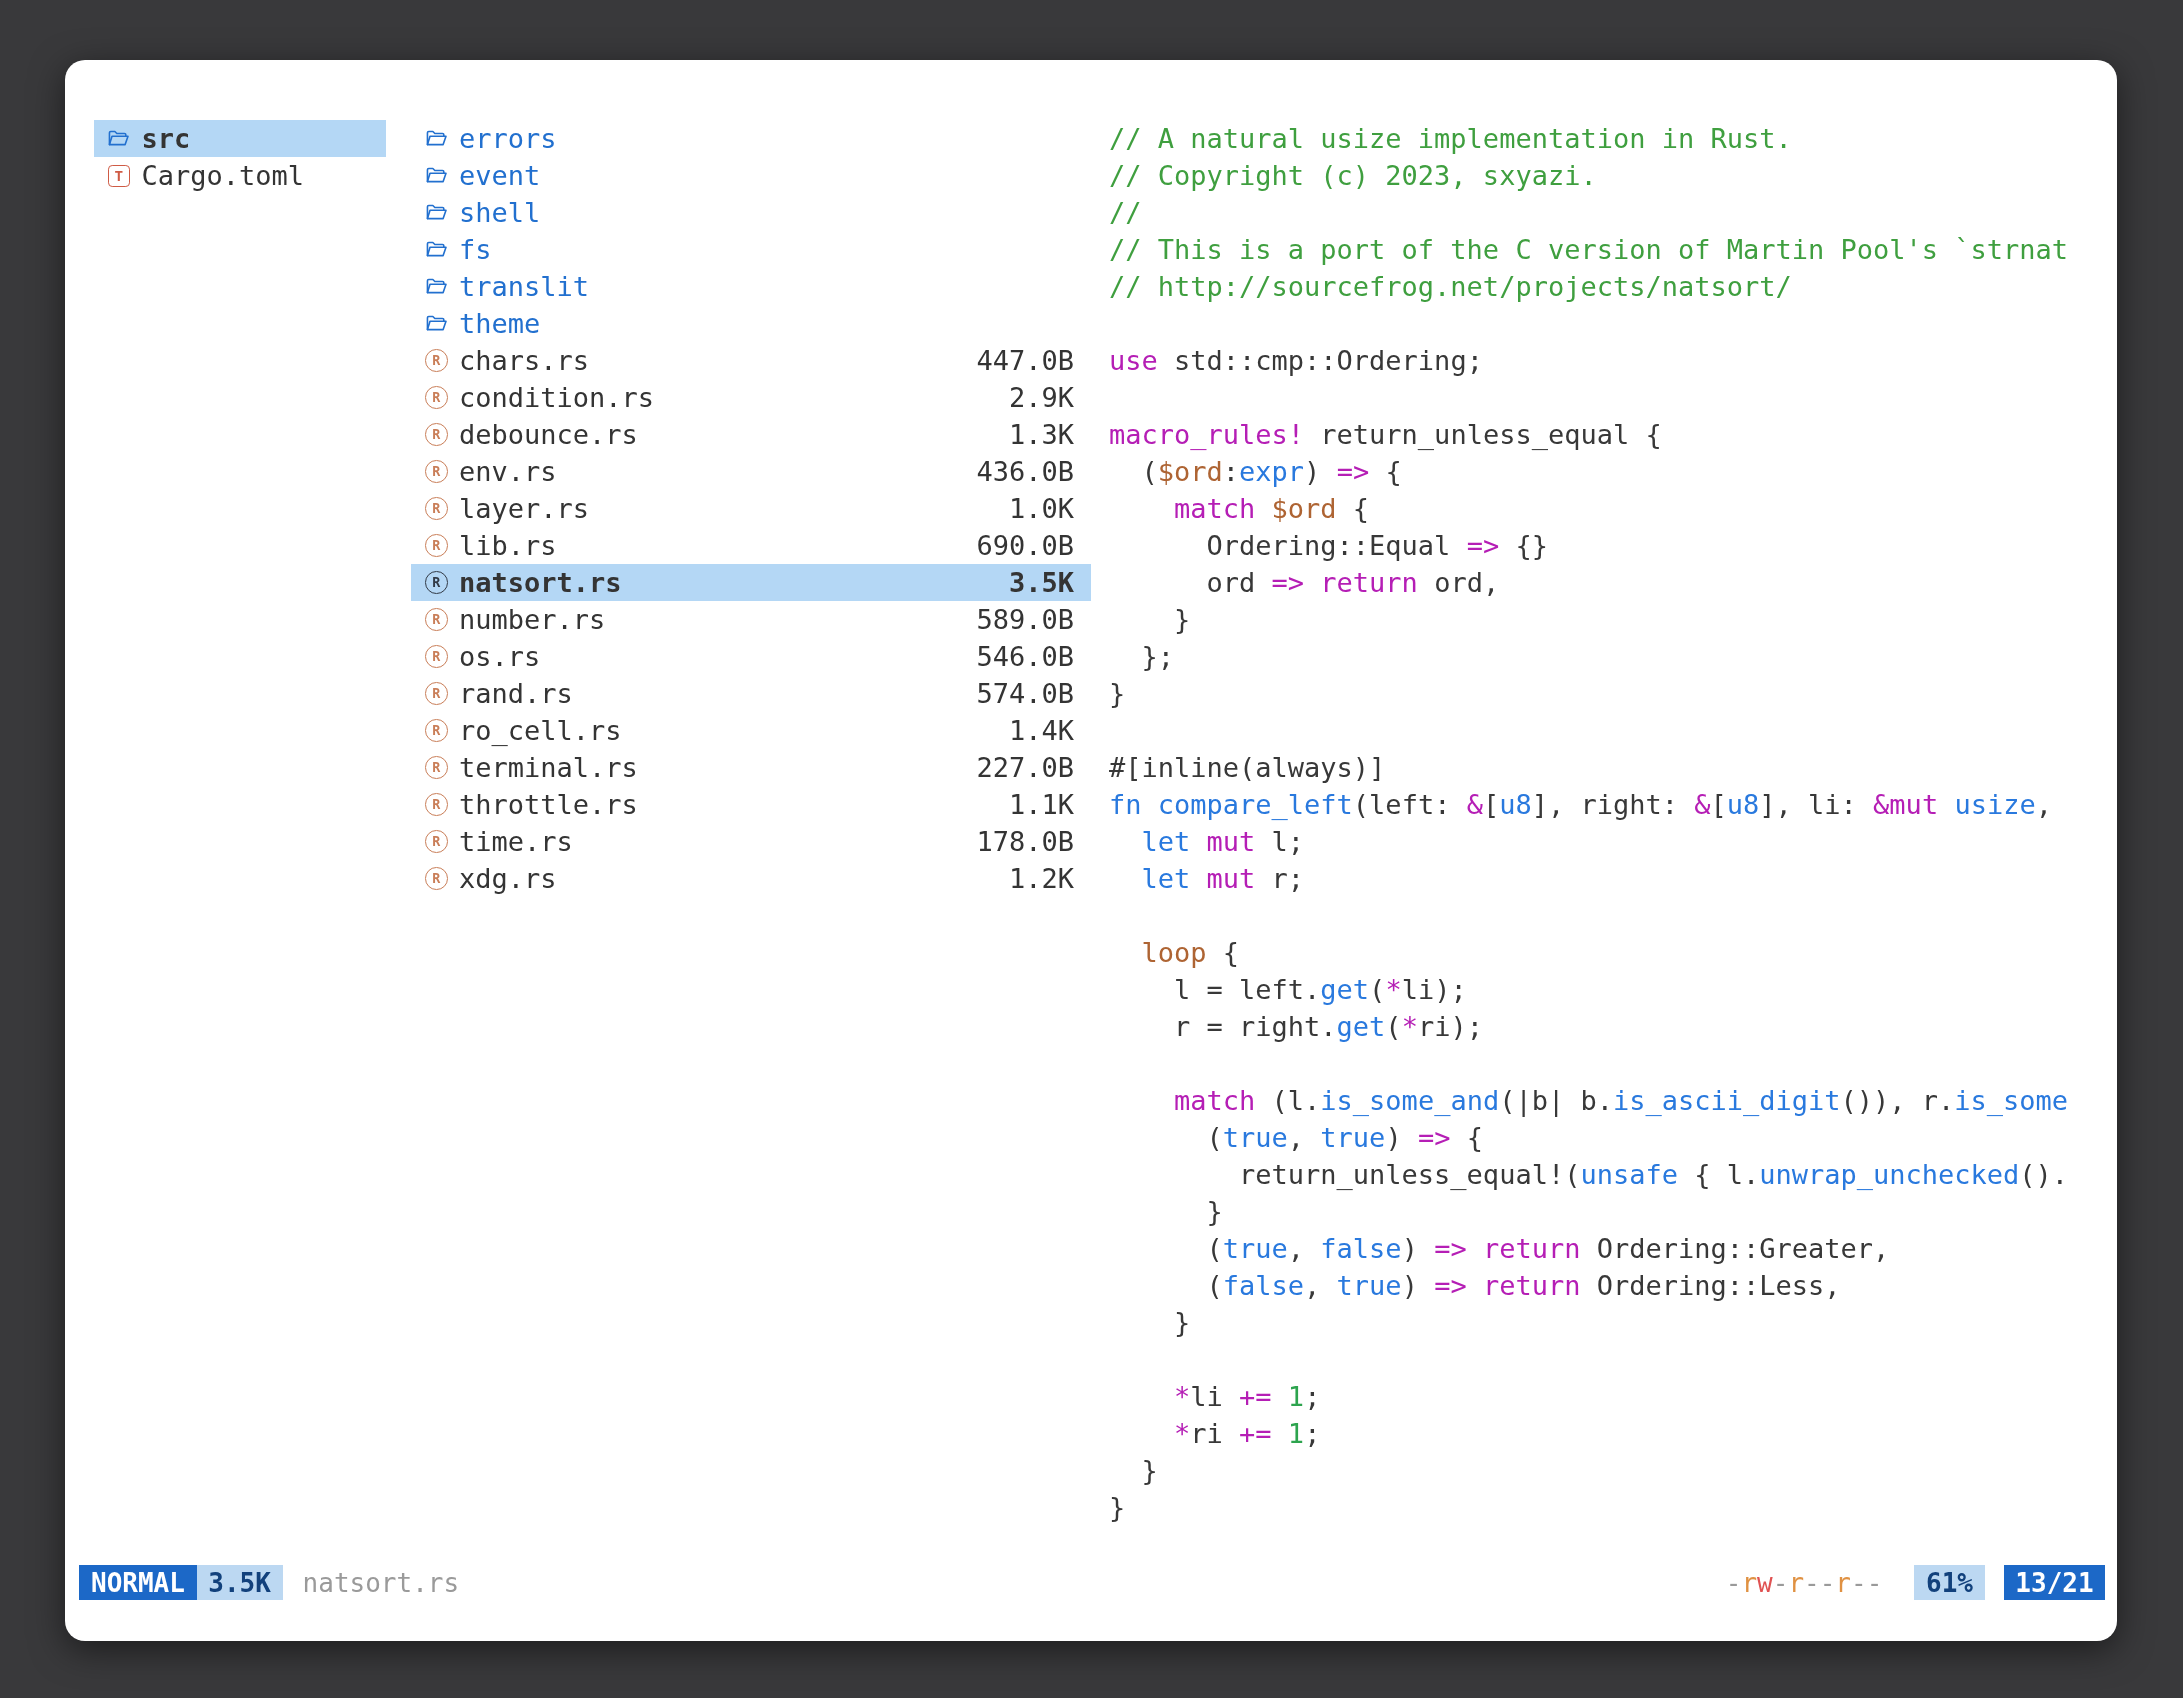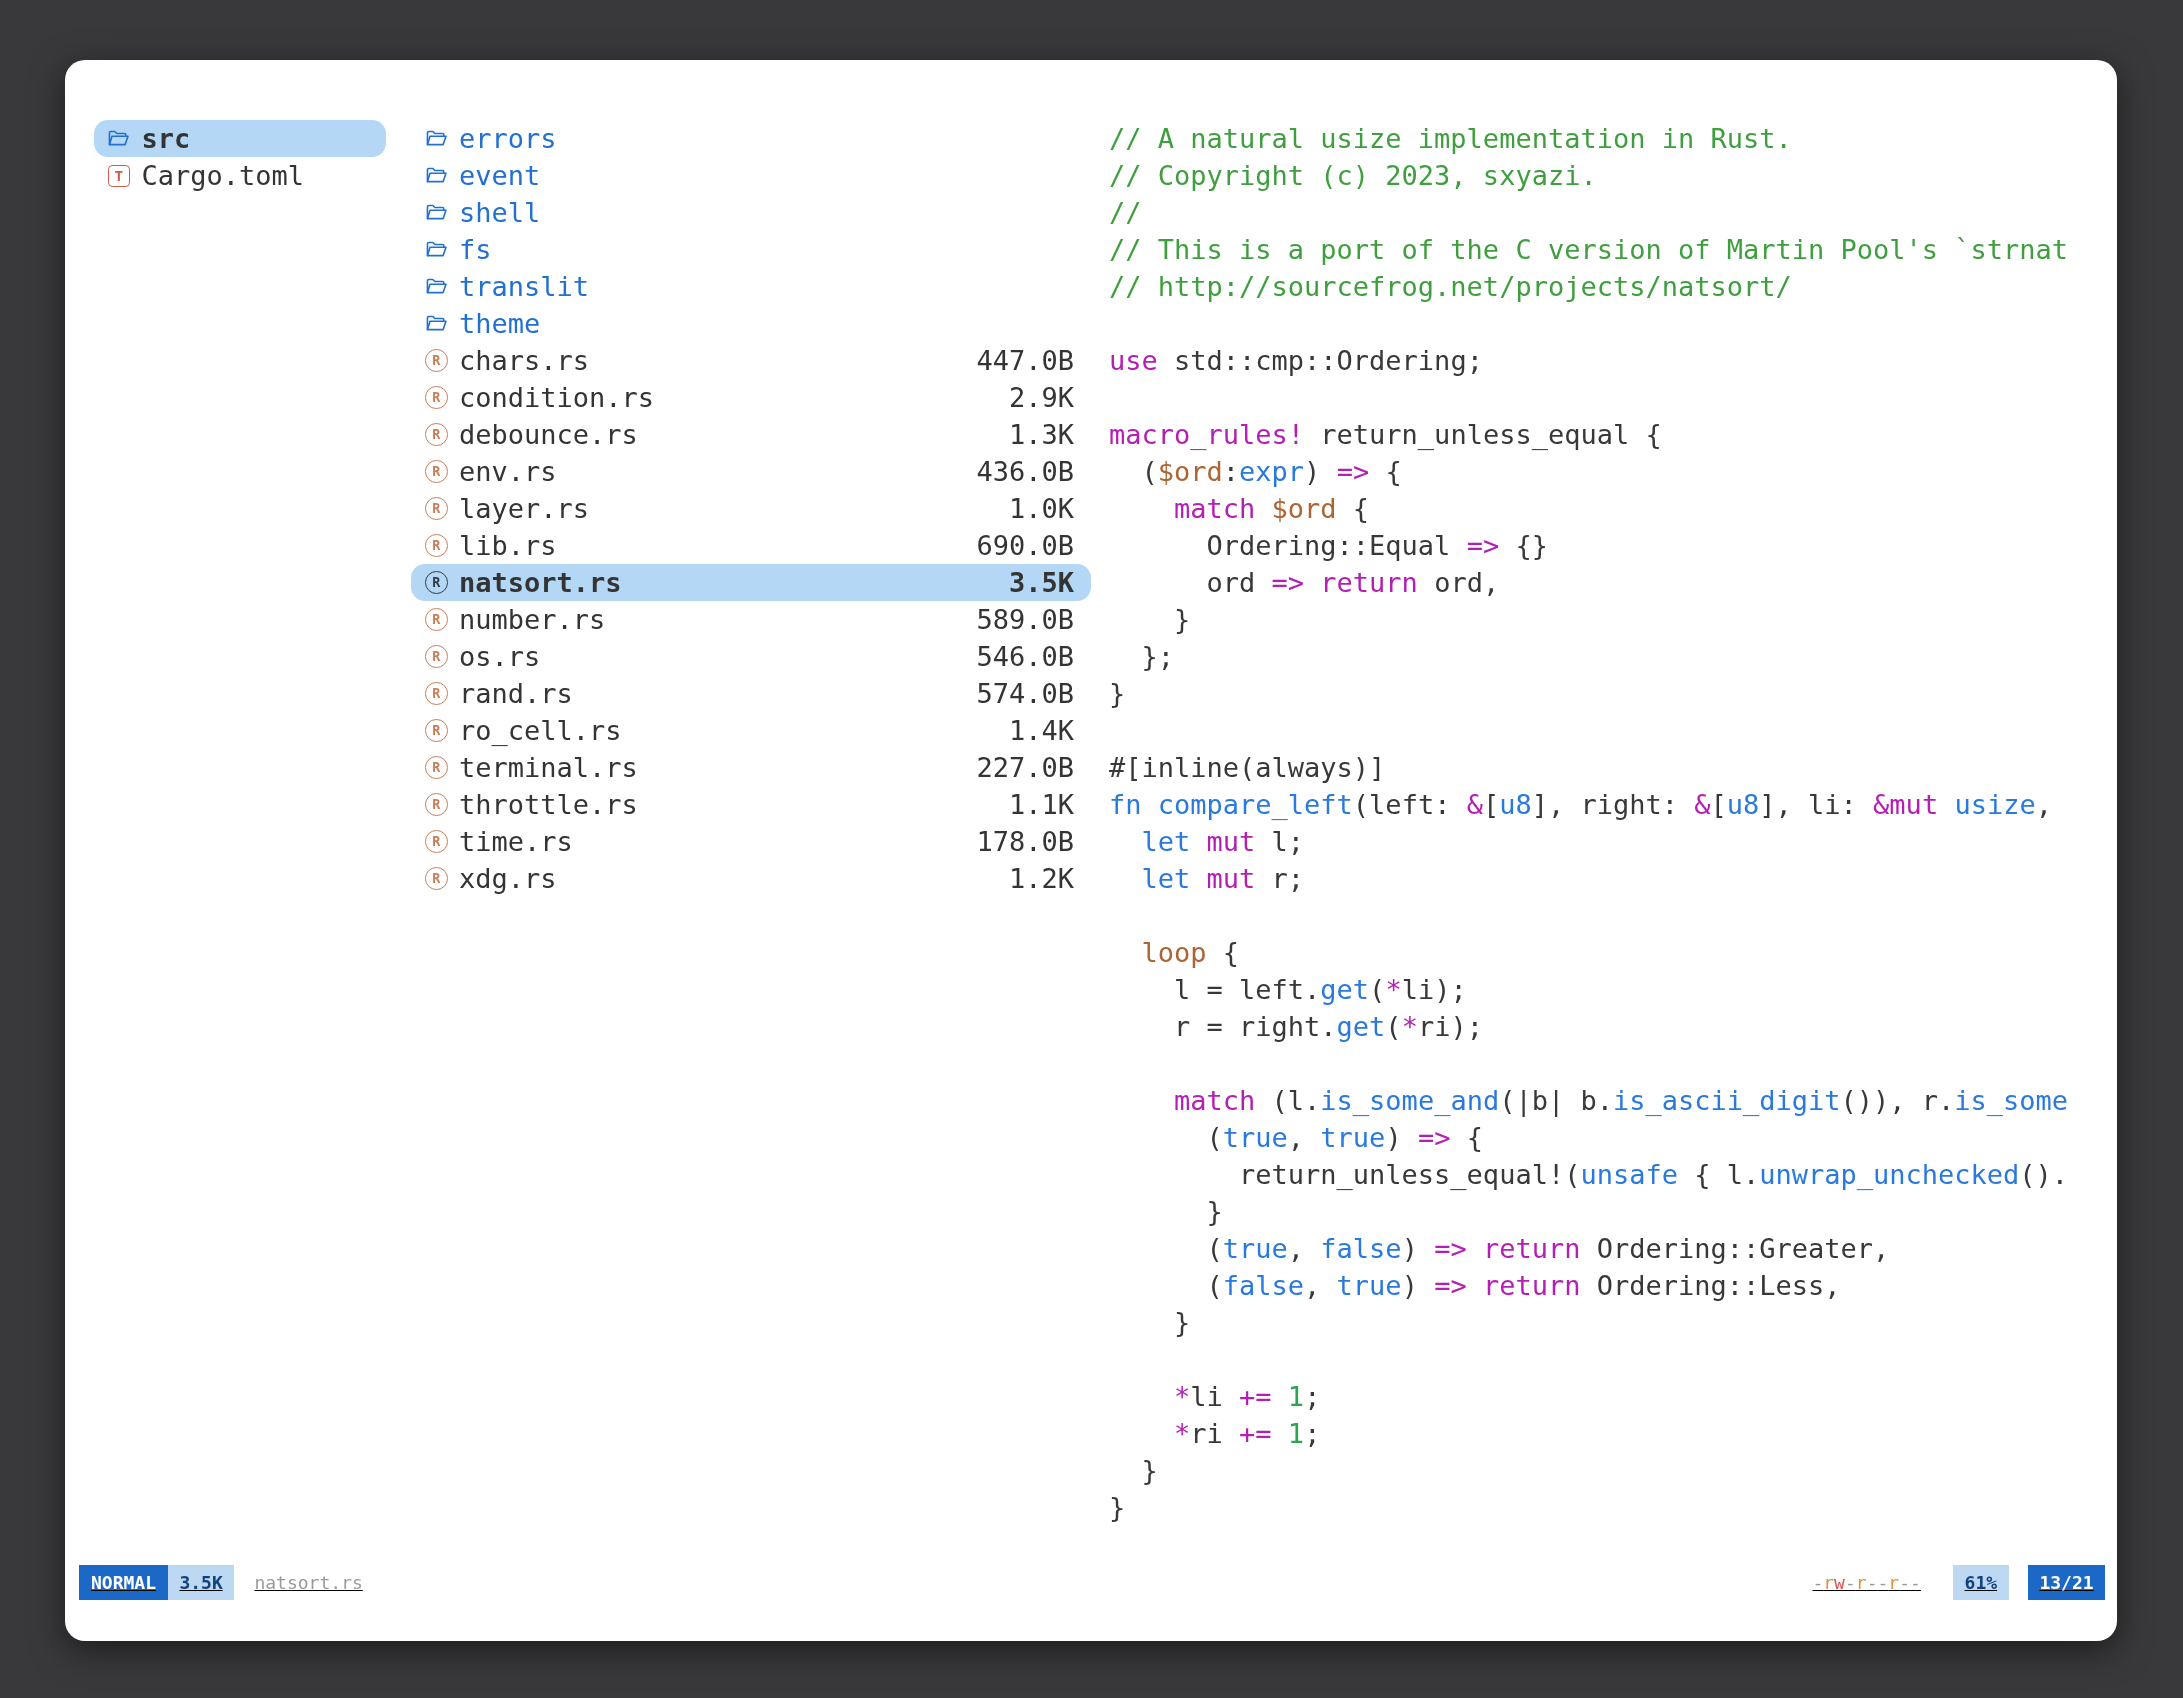--- a/index.html
+++ b/index.html
@@ -16,21 +16,20 @@
   }
   .pane{position:absolute;top:60px}
   .pane-parent{left:28.5px;width:292px}
   .pane-current{left:346px;width:680px}
   .pane-preview{left:1044px;width:982px;overflow:hidden}
 
   .row{
     height:37px;display:flex;align-items:center;white-space:pre;
     font-size:27px;color:var(--text-dark,#343434);
     padding:0 17px 0 11.7px;
-    border-radius:14px;
   }
   .row.selected{background:var(--selection,#b4d7f5);font-weight:bold}
   .icon{width:27px;flex:none;display:flex;align-items:center;justify-content:center;margin-right:9.2px}
   .folder{color:var(--folder-blue,#2270cf)}
   .pane-current .dir .name{color:var(--folder-blue,#2270cf)}
   .name{flex:none}
   .size{margin-left:auto}
 
   .rust-badge{
     width:22.7px;height:22.7px;border:1.7px solid var(--rust-orange,#c97e58);border-radius:50%;
@@ -47,21 +46,21 @@
   .code-line{height:37px;line-height:37px;font-size:27px;white-space:pre;color:#383838;overflow:hidden}
   .code-line .c{color:var(--syn-comment,#3f9f3f)}
   .code-line .k{color:var(--syn-keyword,#b51eb5)}
   .code-line .b{color:var(--syn-blue,#2979de)}
   .code-line .o{color:var(--syn-brown,#ae6433)}
   .code-line .n{color:var(--syn-number,#2da44e)}
   .code-line .t{color:#383838}
 
   .status{
     position:absolute;left:14.3px;right:11.7px;top:1505px;height:35px;
-    display:flex;align-items:center;font-size:18px;white-space:pre;text-decoration:underline;
+    display:flex;align-items:center;font-size:26px;white-space:pre;
   }
   .badge{height:35px;display:flex;align-items:center;padding:0 11.7px;font-weight:bold;flex:none}
   .badge-dark{background:var(--badge-blue,#1c68c7);color:#ffffff}
   .badge-light{background:var(--badge-light-bg,#bcd8f2);color:var(--badge-light-text,#12417c)}
   .filename{color:var(--filename-gray,#9a9a9a);margin-left:20px}
   .perms{margin-left:auto;margin-right:32px;letter-spacing:0}
   .perms .pd{color:var(--perm-dash,#9a9a9a)}
   .perms .pr{color:var(--perm-read,#e09142)}
   .perms .pw{color:var(--perm-write,#e05252)}
   .pos-gap{margin-left:19px}

